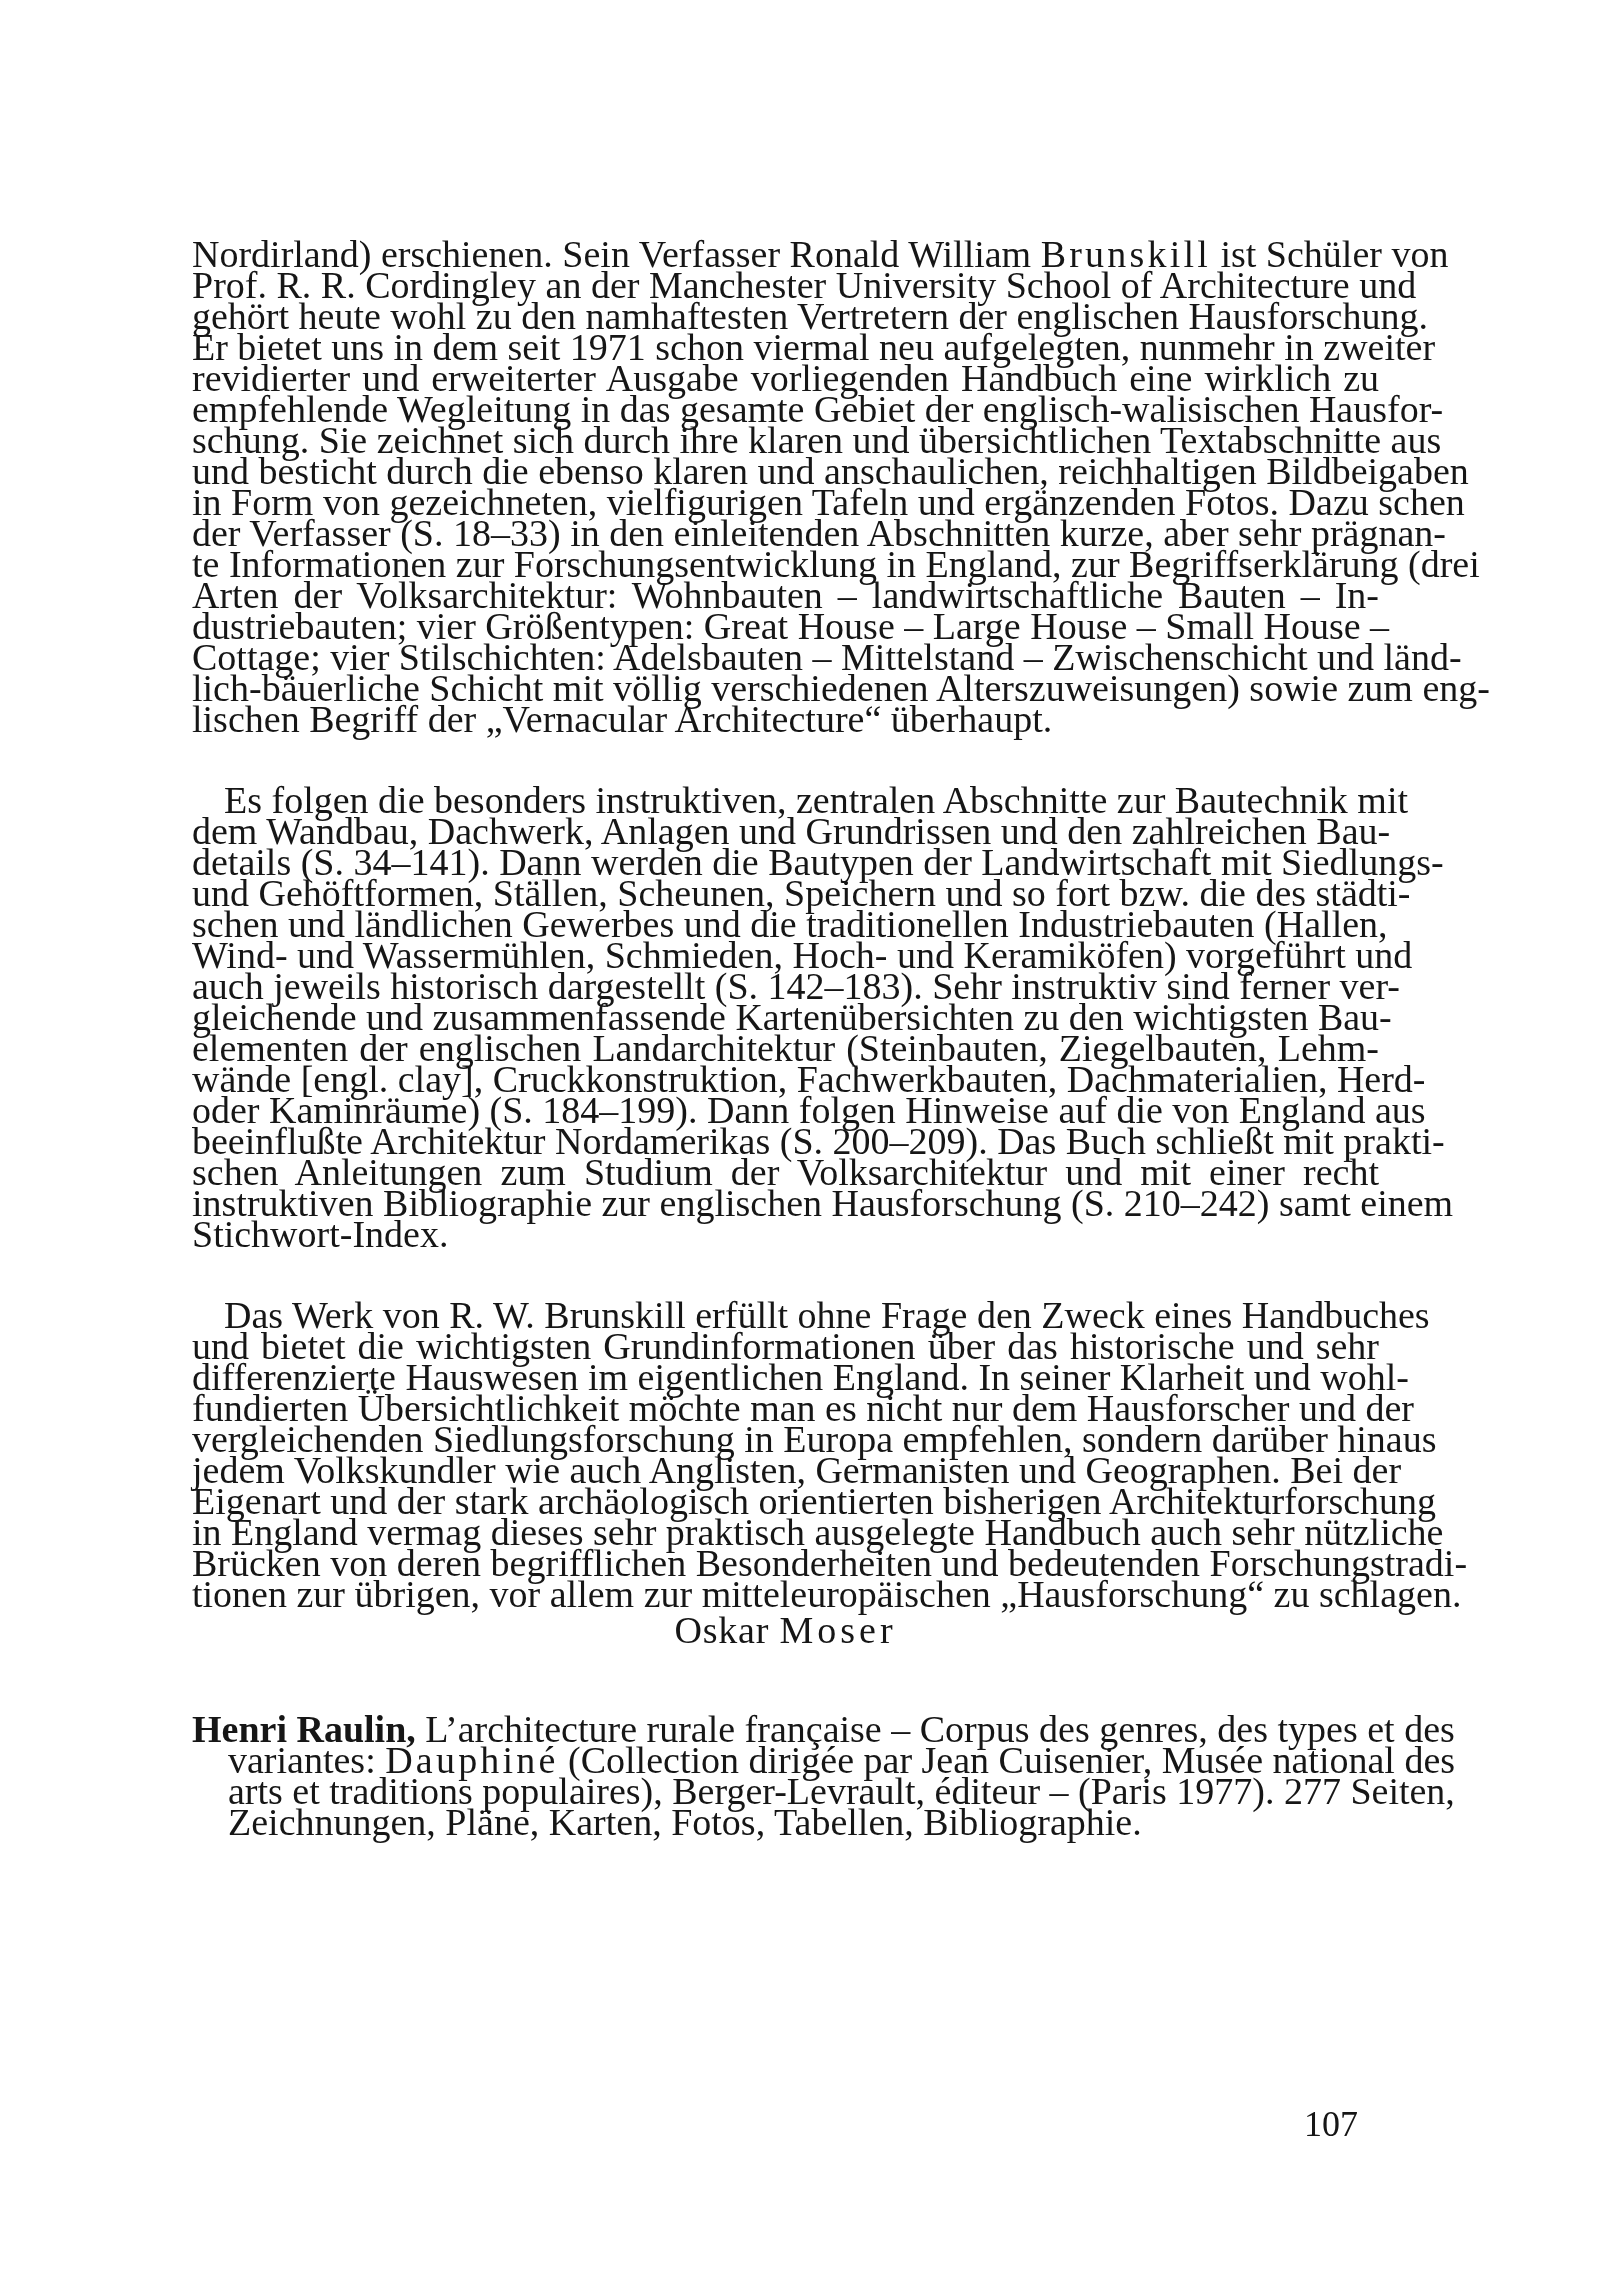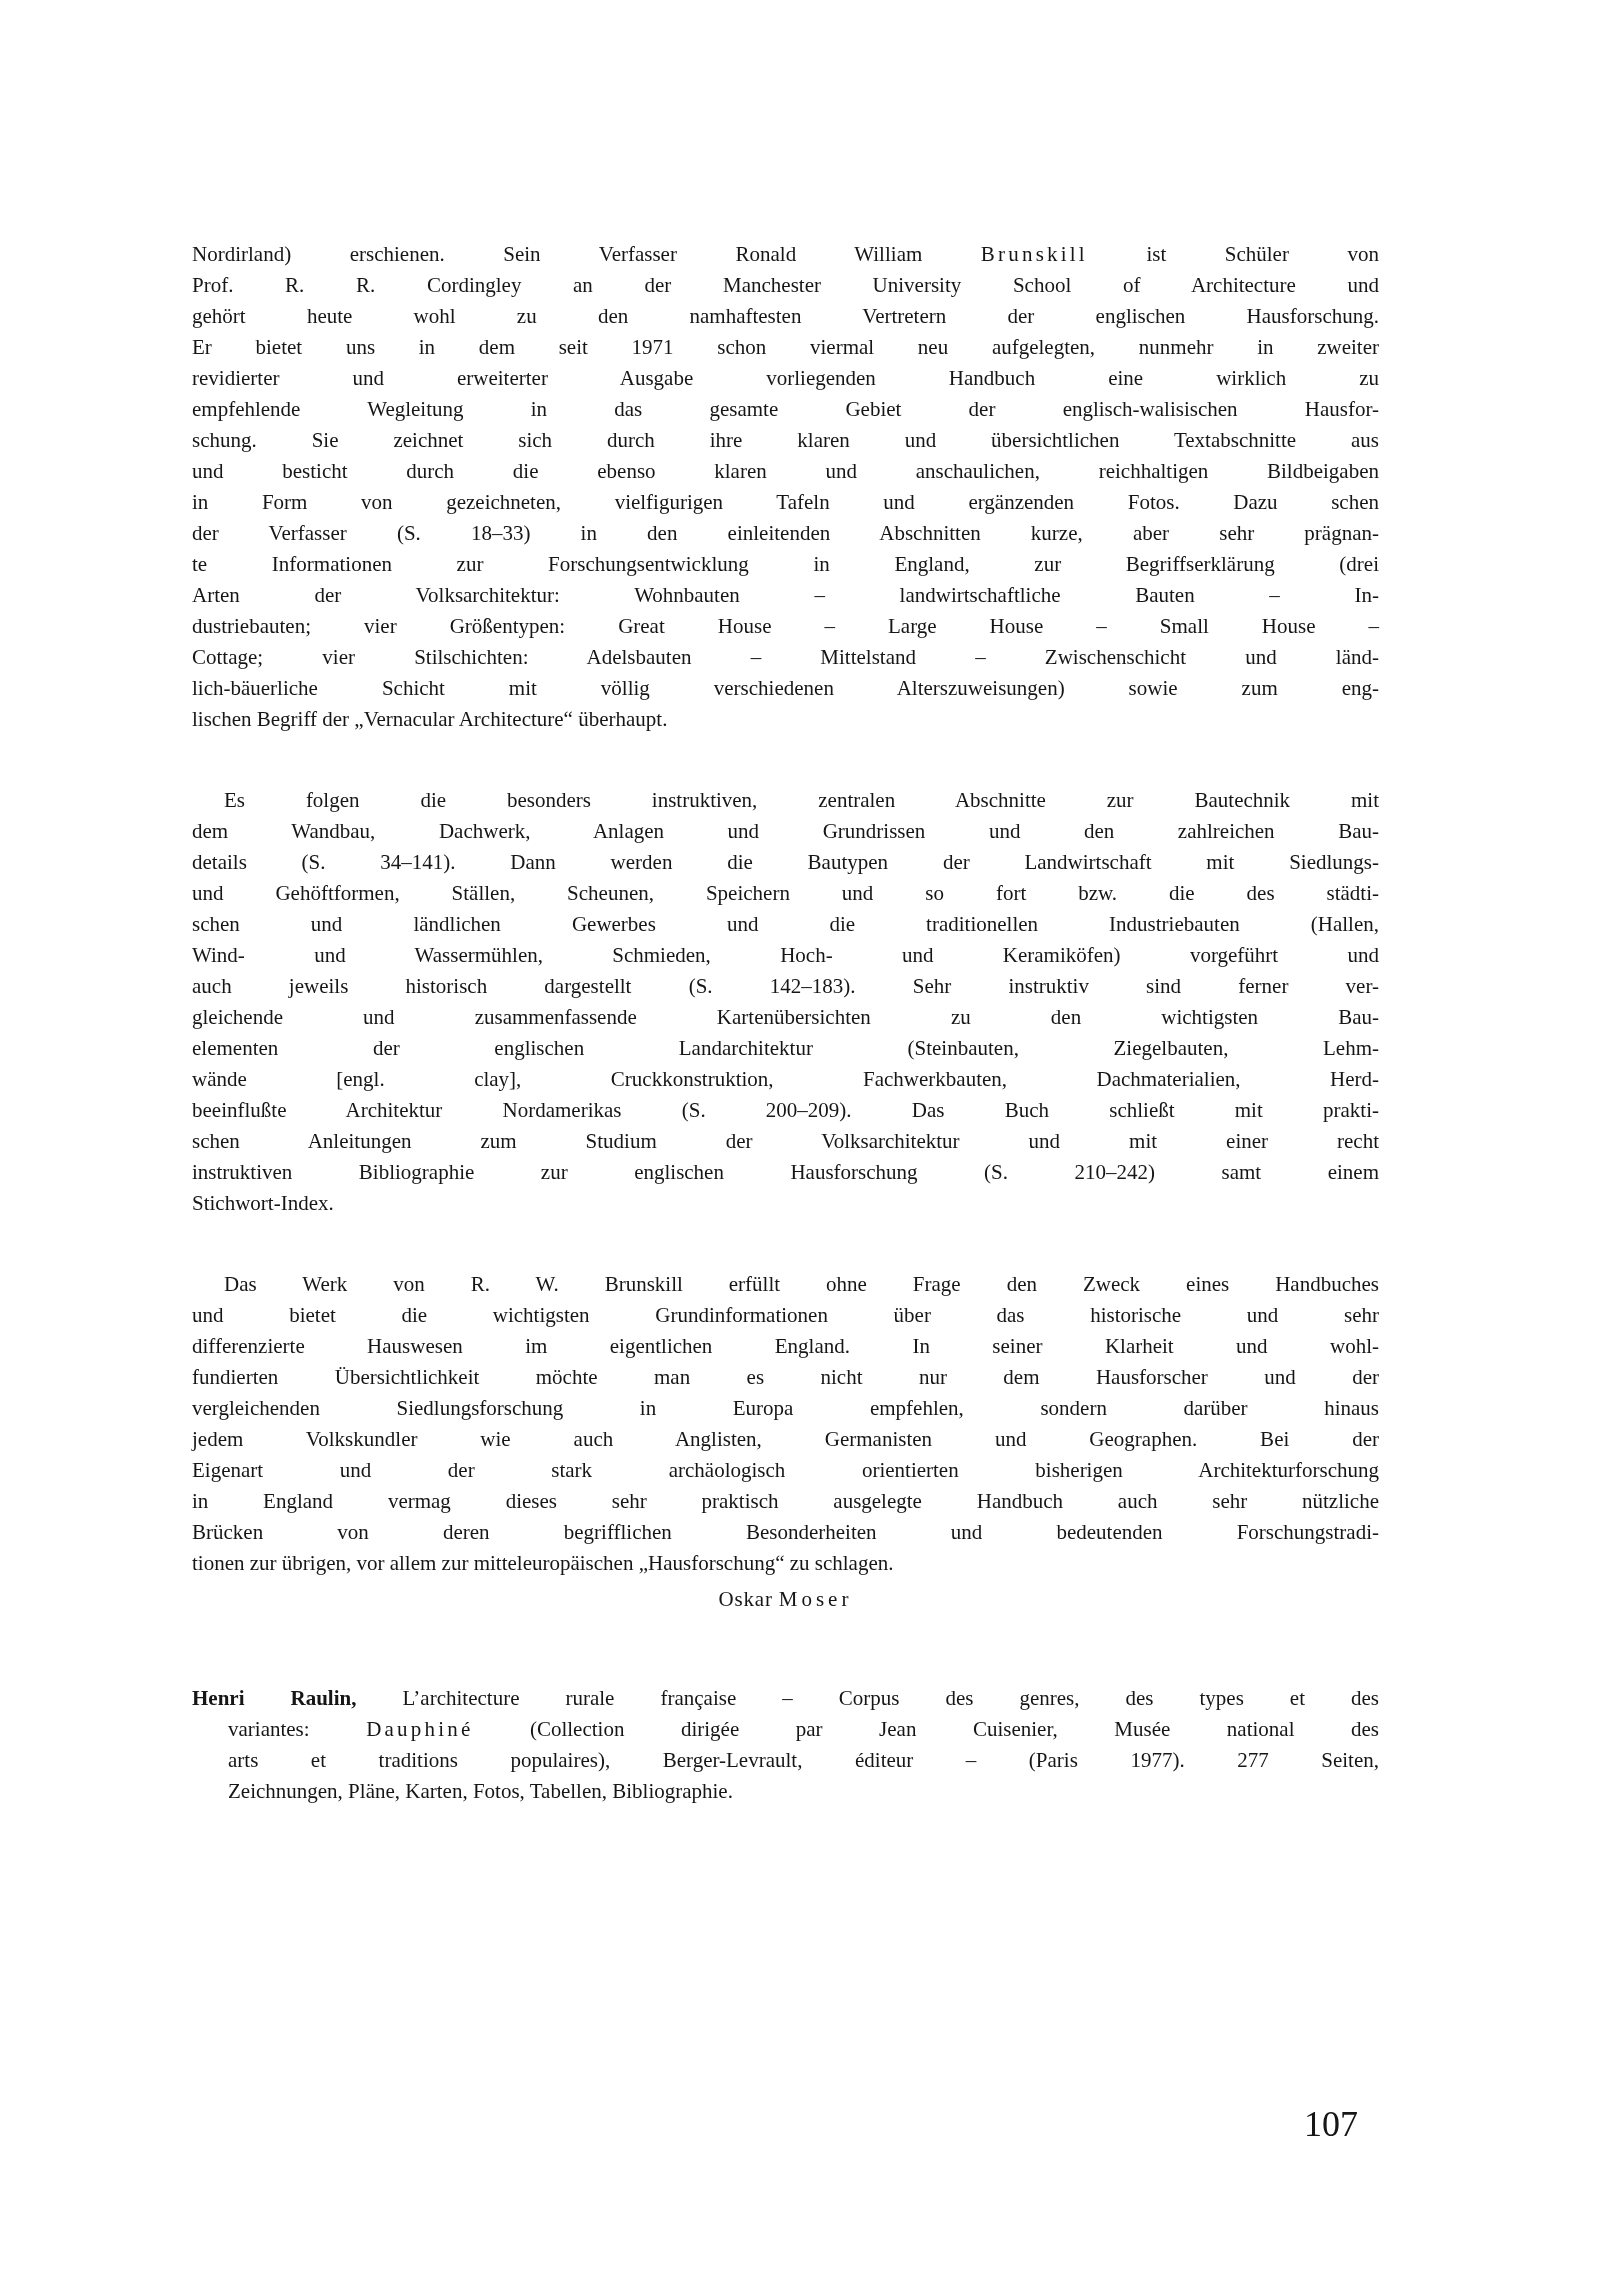--- a/index.html
+++ b/index.html
@@ -1,18 +1,18 @@
 <!DOCTYPE html>
 <html style="font-size:13px"><head>
   <meta charset="utf-8">
   <style>
     html, body { margin: 0; padding: 0; background: #ffffff; }
     body { width: 1618px; height: 2284px; position: relative; overflow: hidden; }
     .page { position: absolute; left: 192px; top: 239px; width: 1187px;
-      font-family: "Liberation Serif", "DejaVu Serif", serif; font-size: 21px;
+      font-family: "Liberation Serif", "DejaVu Serif", serif; font-size: 38px;
       line-height: 31px; color: #161616; }
     .para { margin: 0; text-align: justify; }
     .line { display: block; text-align: justify; text-align-last: justify; white-space: nowrap; overflow: visible; height: 31px; }
     .line.last { text-align-last: left; }
     .indent { padding-left: 32px; margin-top: 33px; }
     .gap { height: 17px; }
     .spaced { letter-spacing: 3.2px; }
     .signature { text-align: center; letter-spacing: 0.8px; margin-top: 4.9px; }
     .signature .surname { letter-spacing: 4px; }
     .entry { margin-top: 68px; }
@@ -51,20 +51,21 @@
     <span class="line indent">Es folgen die besonders instruktiven, zentralen Abschnitte zur Bautechnik mit</span>
     <span class="line">dem Wandbau, Dachwerk, Anlagen und Grundrissen und den zahlreichen Bau-</span>
     <span class="line">details (S. 34–141). Dann werden die Bautypen der Landwirtschaft mit Siedlungs-</span>
     <span class="line">und Gehöftformen, Ställen, Scheunen, Speichern und so fort bzw. die des städti-</span>
     <span class="line">schen und ländlichen Gewerbes und die traditionellen Industriebauten (Hallen,</span>
     <span class="line">Wind- und Wassermühlen, Schmieden, Hoch- und Keramiköfen) vorgeführt und</span>
     <span class="line">auch jeweils historisch dargestellt (S. 142–183). Sehr instruktiv sind ferner ver-</span>
     <span class="line">gleichende und zusammenfassende Kartenübersichten zu den wichtigsten Bau-</span>
     <span class="line">elementen der englischen Landarchitektur (Steinbauten, Ziegelbauten, Lehm-</span>
     <span class="line">wände [engl. clay], Cruckkonstruktion, Fachwerkbauten, Dachmaterialien, Herd-</span>
+    <span class="line">oder Kaminräume) (S. 184–199). Dann folgen Hinweise auf die von England aus</span>
     <span class="line">beeinflußte Architektur Nordamerikas (S. 200–209). Das Buch schließt mit prakti-</span>
     <span class="line">schen Anleitungen zum Studium der Volksarchitektur und mit einer recht</span>
     <span class="line">instruktiven Bibliographie zur englischen Hausforschung (S. 210–242) samt einem</span>
     <span class="line last">Stichwort-Index.</span>
   </div>
 
   <div class="gap"></div>
 
   <div class="para">
     <span class="line indent">Das Werk von R. W. Brunskill erfüllt ohne Frage den Zweck eines Handbuches</span>

